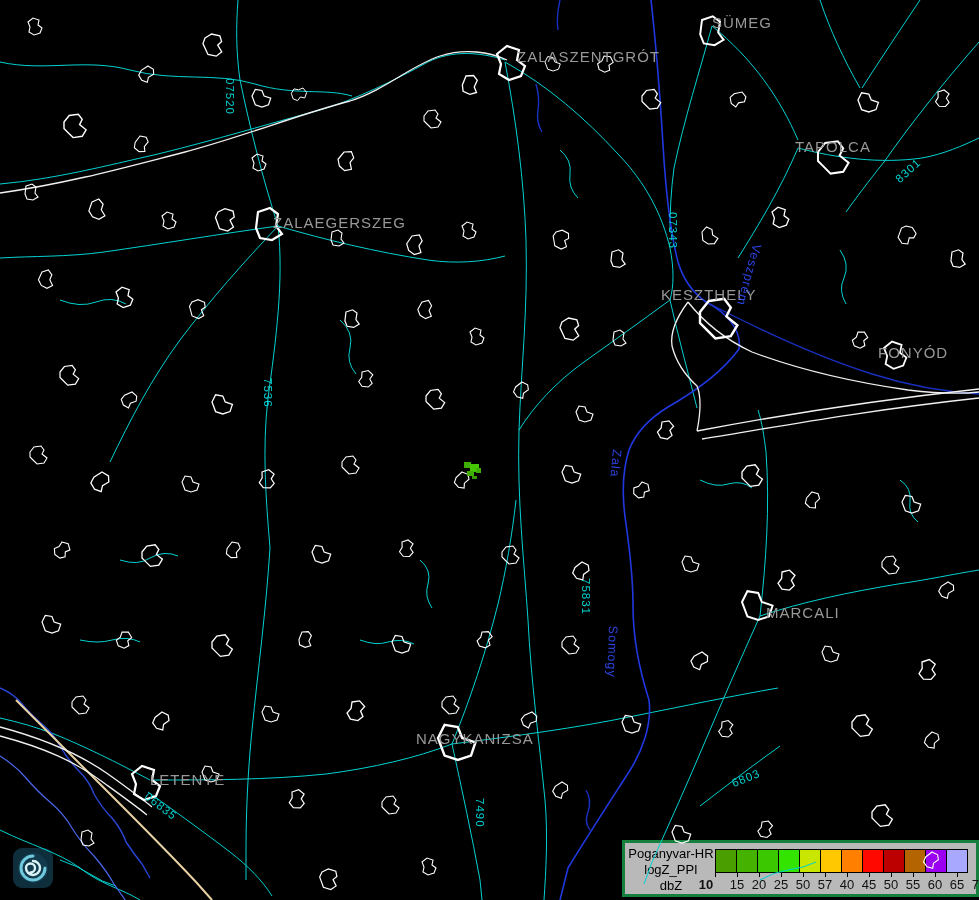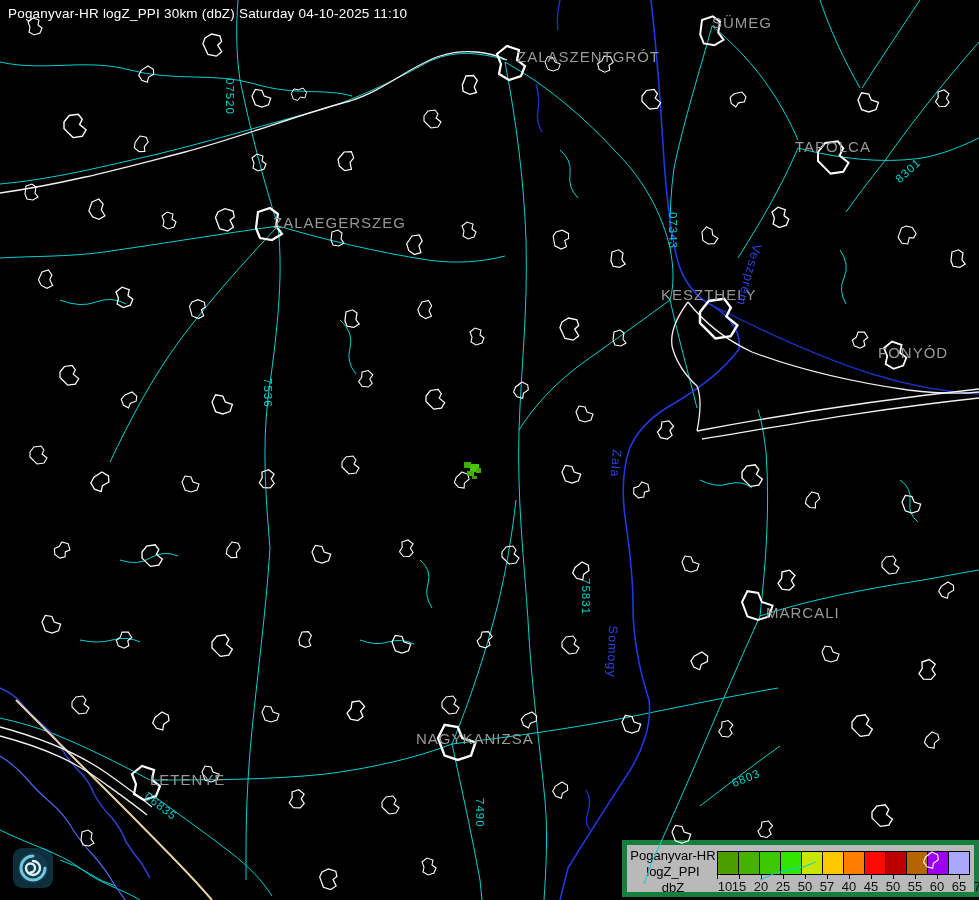--- a/index.html
+++ b/index.html
@@ -11,21 +11,21 @@
   #labels{position:absolute;left:0;top:0;width:979px;height:716px;z-index:3;pointer-events:none;}
   #titlebar{position:absolute;left:8px;top:6px;z-index:4;color:#ffffff;font-size:13.5px;
             letter-spacing:.2px;white-space:nowrap;}
   
   .lab{position:absolute;white-space:nowrap;transform-origin:0 0;}
   .city{color:#989898;font-size:15px;letter-spacing:1px;}
   .road{color:#00d2d2;font-size:11.5px;letter-spacing:1px;}
   .county{color:#2c44e2;font-size:12.5px;letter-spacing:1px;}
   
   #legendbox{position:absolute;left:622px;top:840px;width:357px;height:57px;
-             background:#b9b9b9;border:5px solid #15803d;box-sizing:border-box;}
+             background:#b9b9b9;border:3px solid #15803d;box-sizing:border-box;}
   .ltitle{position:absolute;left:2px;top:3px;width:88px;text-align:center;
           font-size:13px;color:#000;line-height:16px;}
   #legend-bar{position:absolute;left:90px;top:6px;height:24px;display:flex;}
   .cell{width:22px;height:24px;border:1px solid #000;box-sizing:border-box;margin-right:-1px;}
   .tick{position:absolute;top:30px;width:1px;height:4px;background:#000;}
   .tlabel{position:absolute;top:34px;font-size:13px;color:#111;transform:translateX(-50%);}
   
   #logo{position:absolute;left:13px;top:848px;width:40px;height:40px;border-radius:9px;
         background:#0e2e3c;display:flex;align-items:center;justify-content:center;}
 </style>
@@ -49,21 +49,21 @@
         <div class="cell" style="background: rgb(255, 200, 0);"></div>
         <div class="cell" style="background: rgb(255, 128, 0);"></div>
         <div class="cell" style="background: rgb(255, 8, 0);"></div>
         <div class="cell" style="background: rgb(188, 0, 0);"></div>
         <div class="cell" style="background: rgb(180, 100, 0);"></div>
         <div class="cell" style="background: rgb(156, 0, 240);"></div>
         <div class="cell" style="background: rgb(168, 168, 255);"></div>
       </div>
     <div id="legend-ticks">
         <div class="tick" style="left: 90px;"></div>
-        <span class="tlabel" style="left: 98px;">10</span>
+        <span class="tlabel" style="left: 81px; font-weight: bold;">10</span>
         <div class="tick" style="left: 112px;"></div>
         <span class="tlabel" style="left: 112px;">15</span>
         <div class="tick" style="left: 134px;"></div>
         <span class="tlabel" style="left: 134px;">20</span>
         <div class="tick" style="left: 156px;"></div>
         <span class="tlabel" style="left: 156px; text-align: center;">25</span>
         <div class="tick" style="left: 178px;"></div>
         <span class="tlabel" style="left: 178px;">50</span>
         <div class="tick" style="left: 200px;"></div>
         <span class="tlabel" style="left: 200px;">57</span>
@@ -308,14 +308,13 @@
       <div class="lab road" style="left: 592px; top: 578px; transform: rotate(90deg);">75831</div>
       <div class="lab road" style="left: 893px; top: 176px; transform: rotate(-42deg);">8301</div>
       <div class="lab road" style="left: 150px; top: 790px; transform: rotate(38deg);">06835</div>
       <div class="lab road" style="left: 730px; top: 778px; transform: rotate(-22deg);">6803</div>
       <div class="lab road" style="left: 486px; top: 798px; transform: rotate(90deg);">7490</div>
       <div class="lab county" style="left: 764px; top: 246px; transform: rotate(105deg);">Veszprém</div>
       <div class="lab county" style="left: 624px; top: 450px; transform: rotate(95deg);">Zala</div>
       <div class="lab county" style="left: 620px; top: 626px; transform: rotate(92deg);">Somogy</div>
     </div>
 
-  <div id="titlebar">Poganyvar-HR logZ_PPI 30km (dbZ) Saturday 04-10-2025 11:10</div>
 </div>
 
 </body></html>

